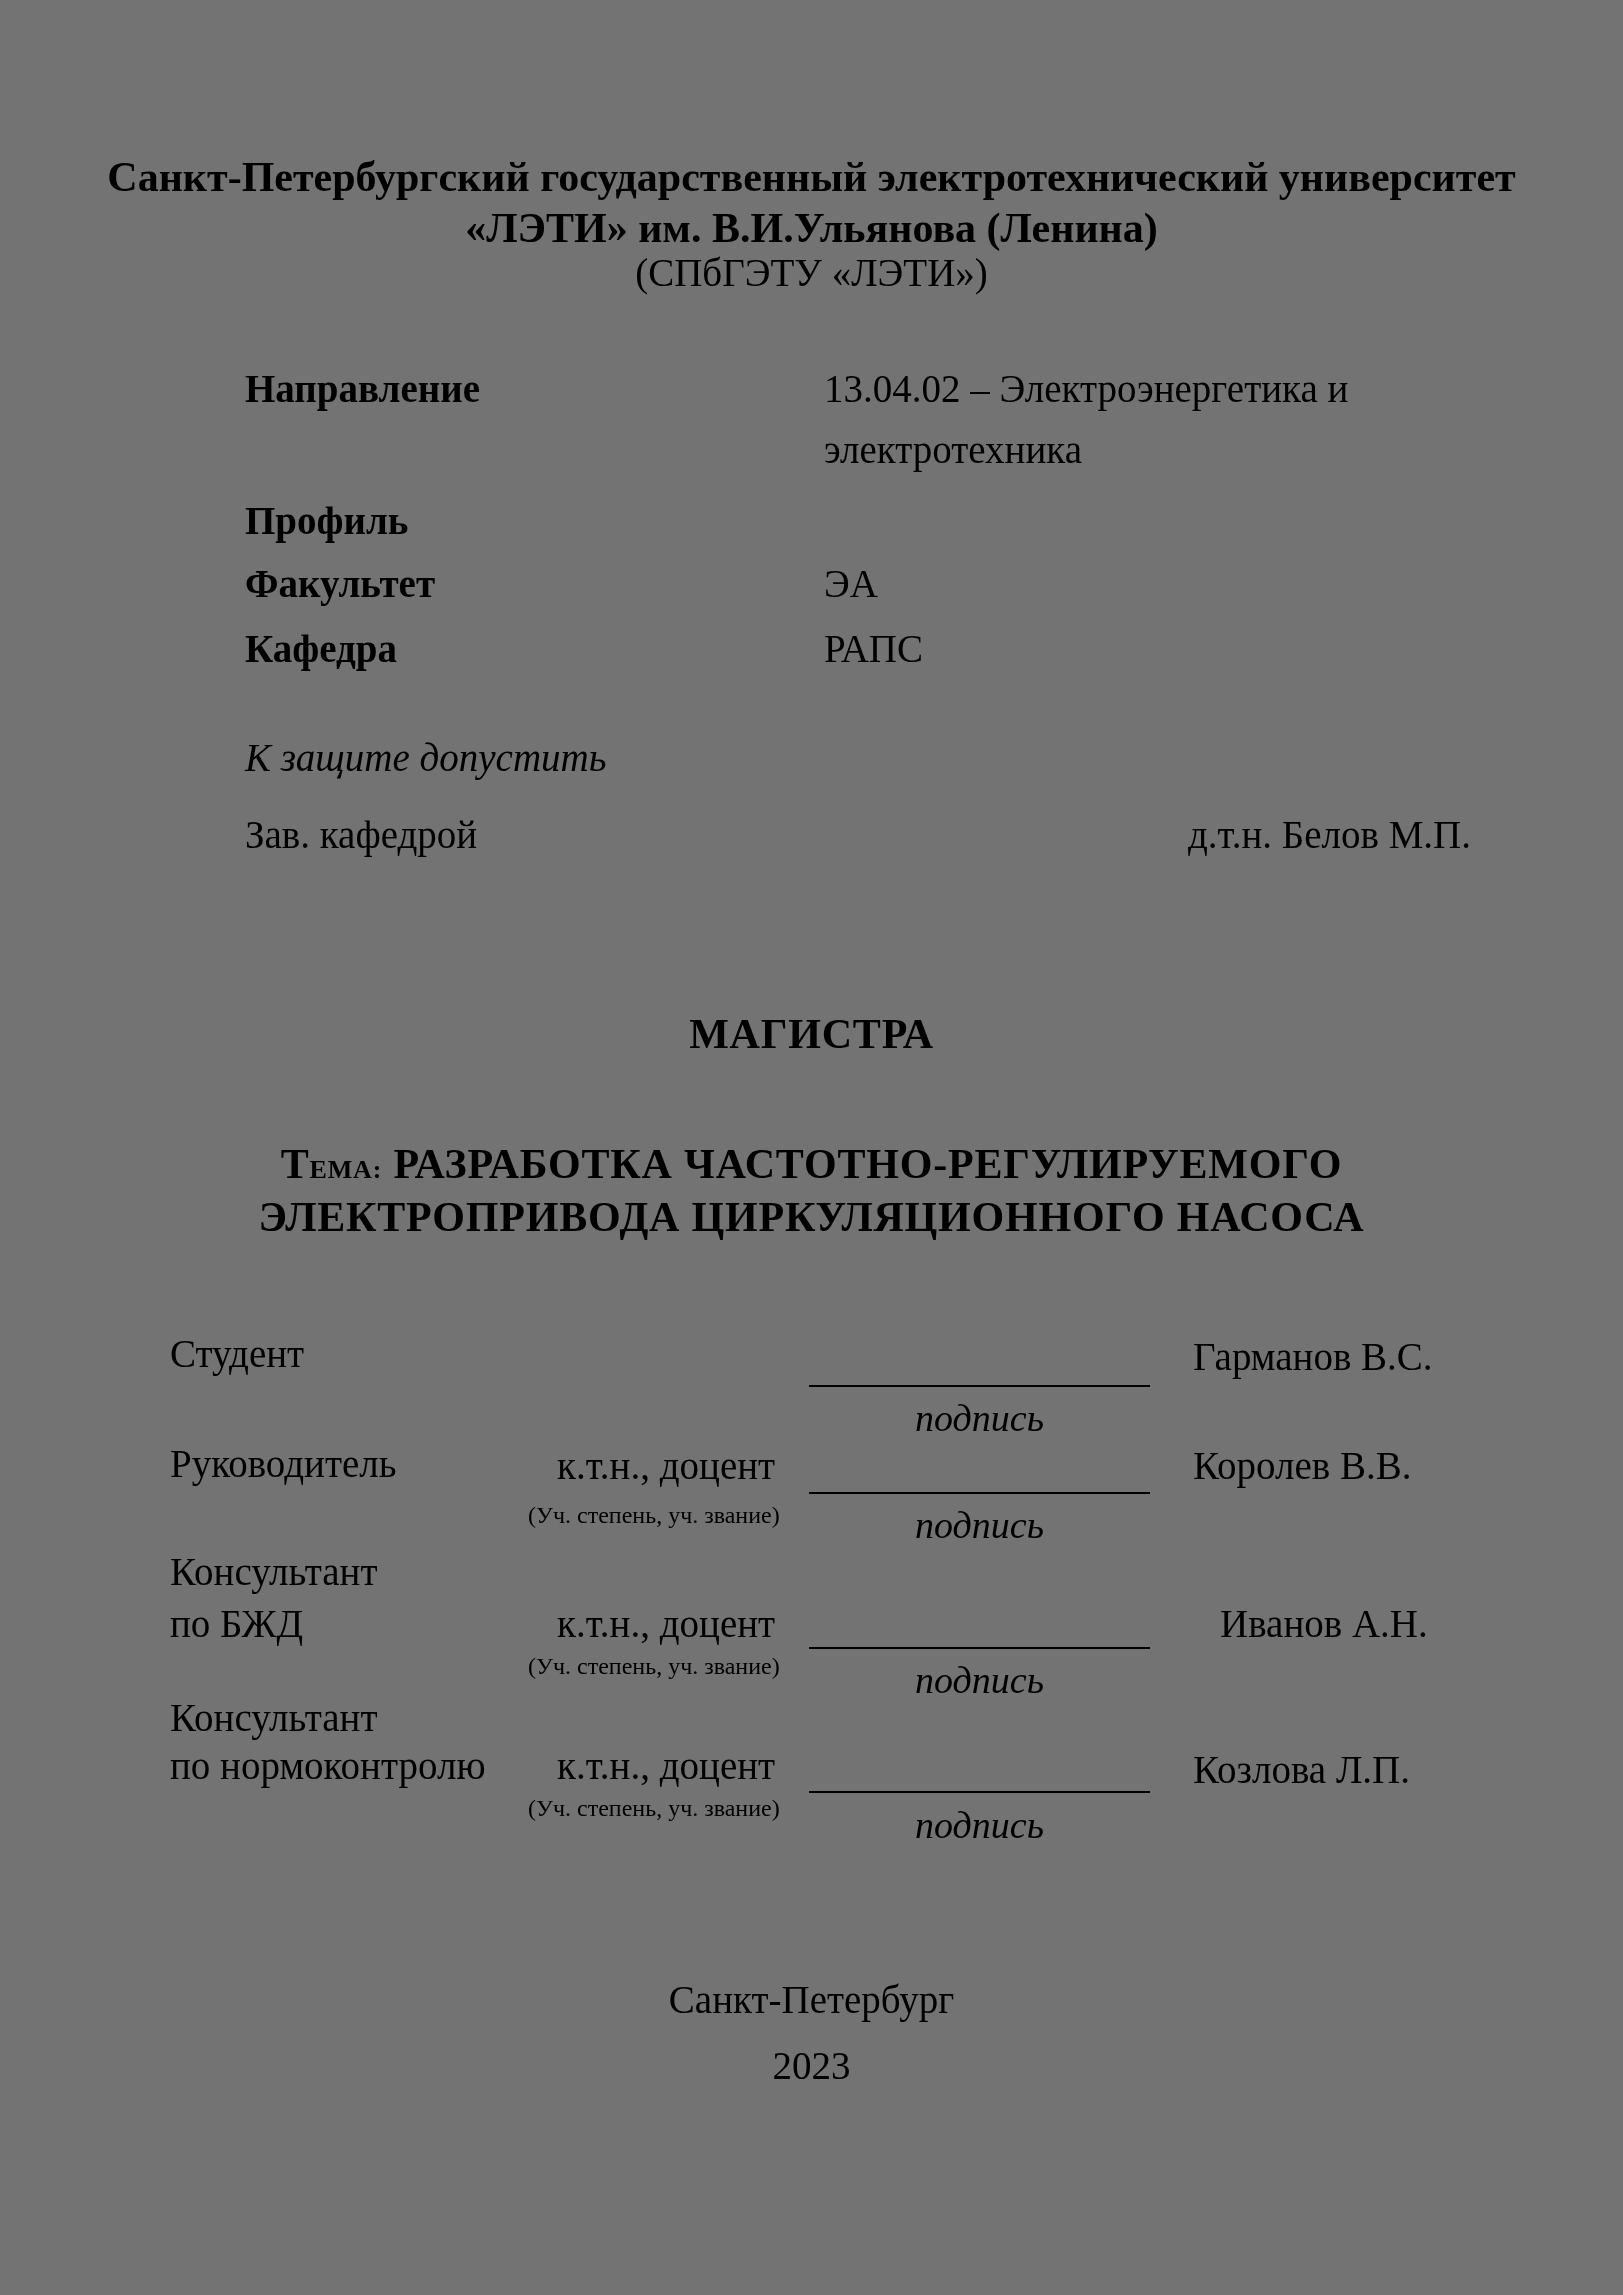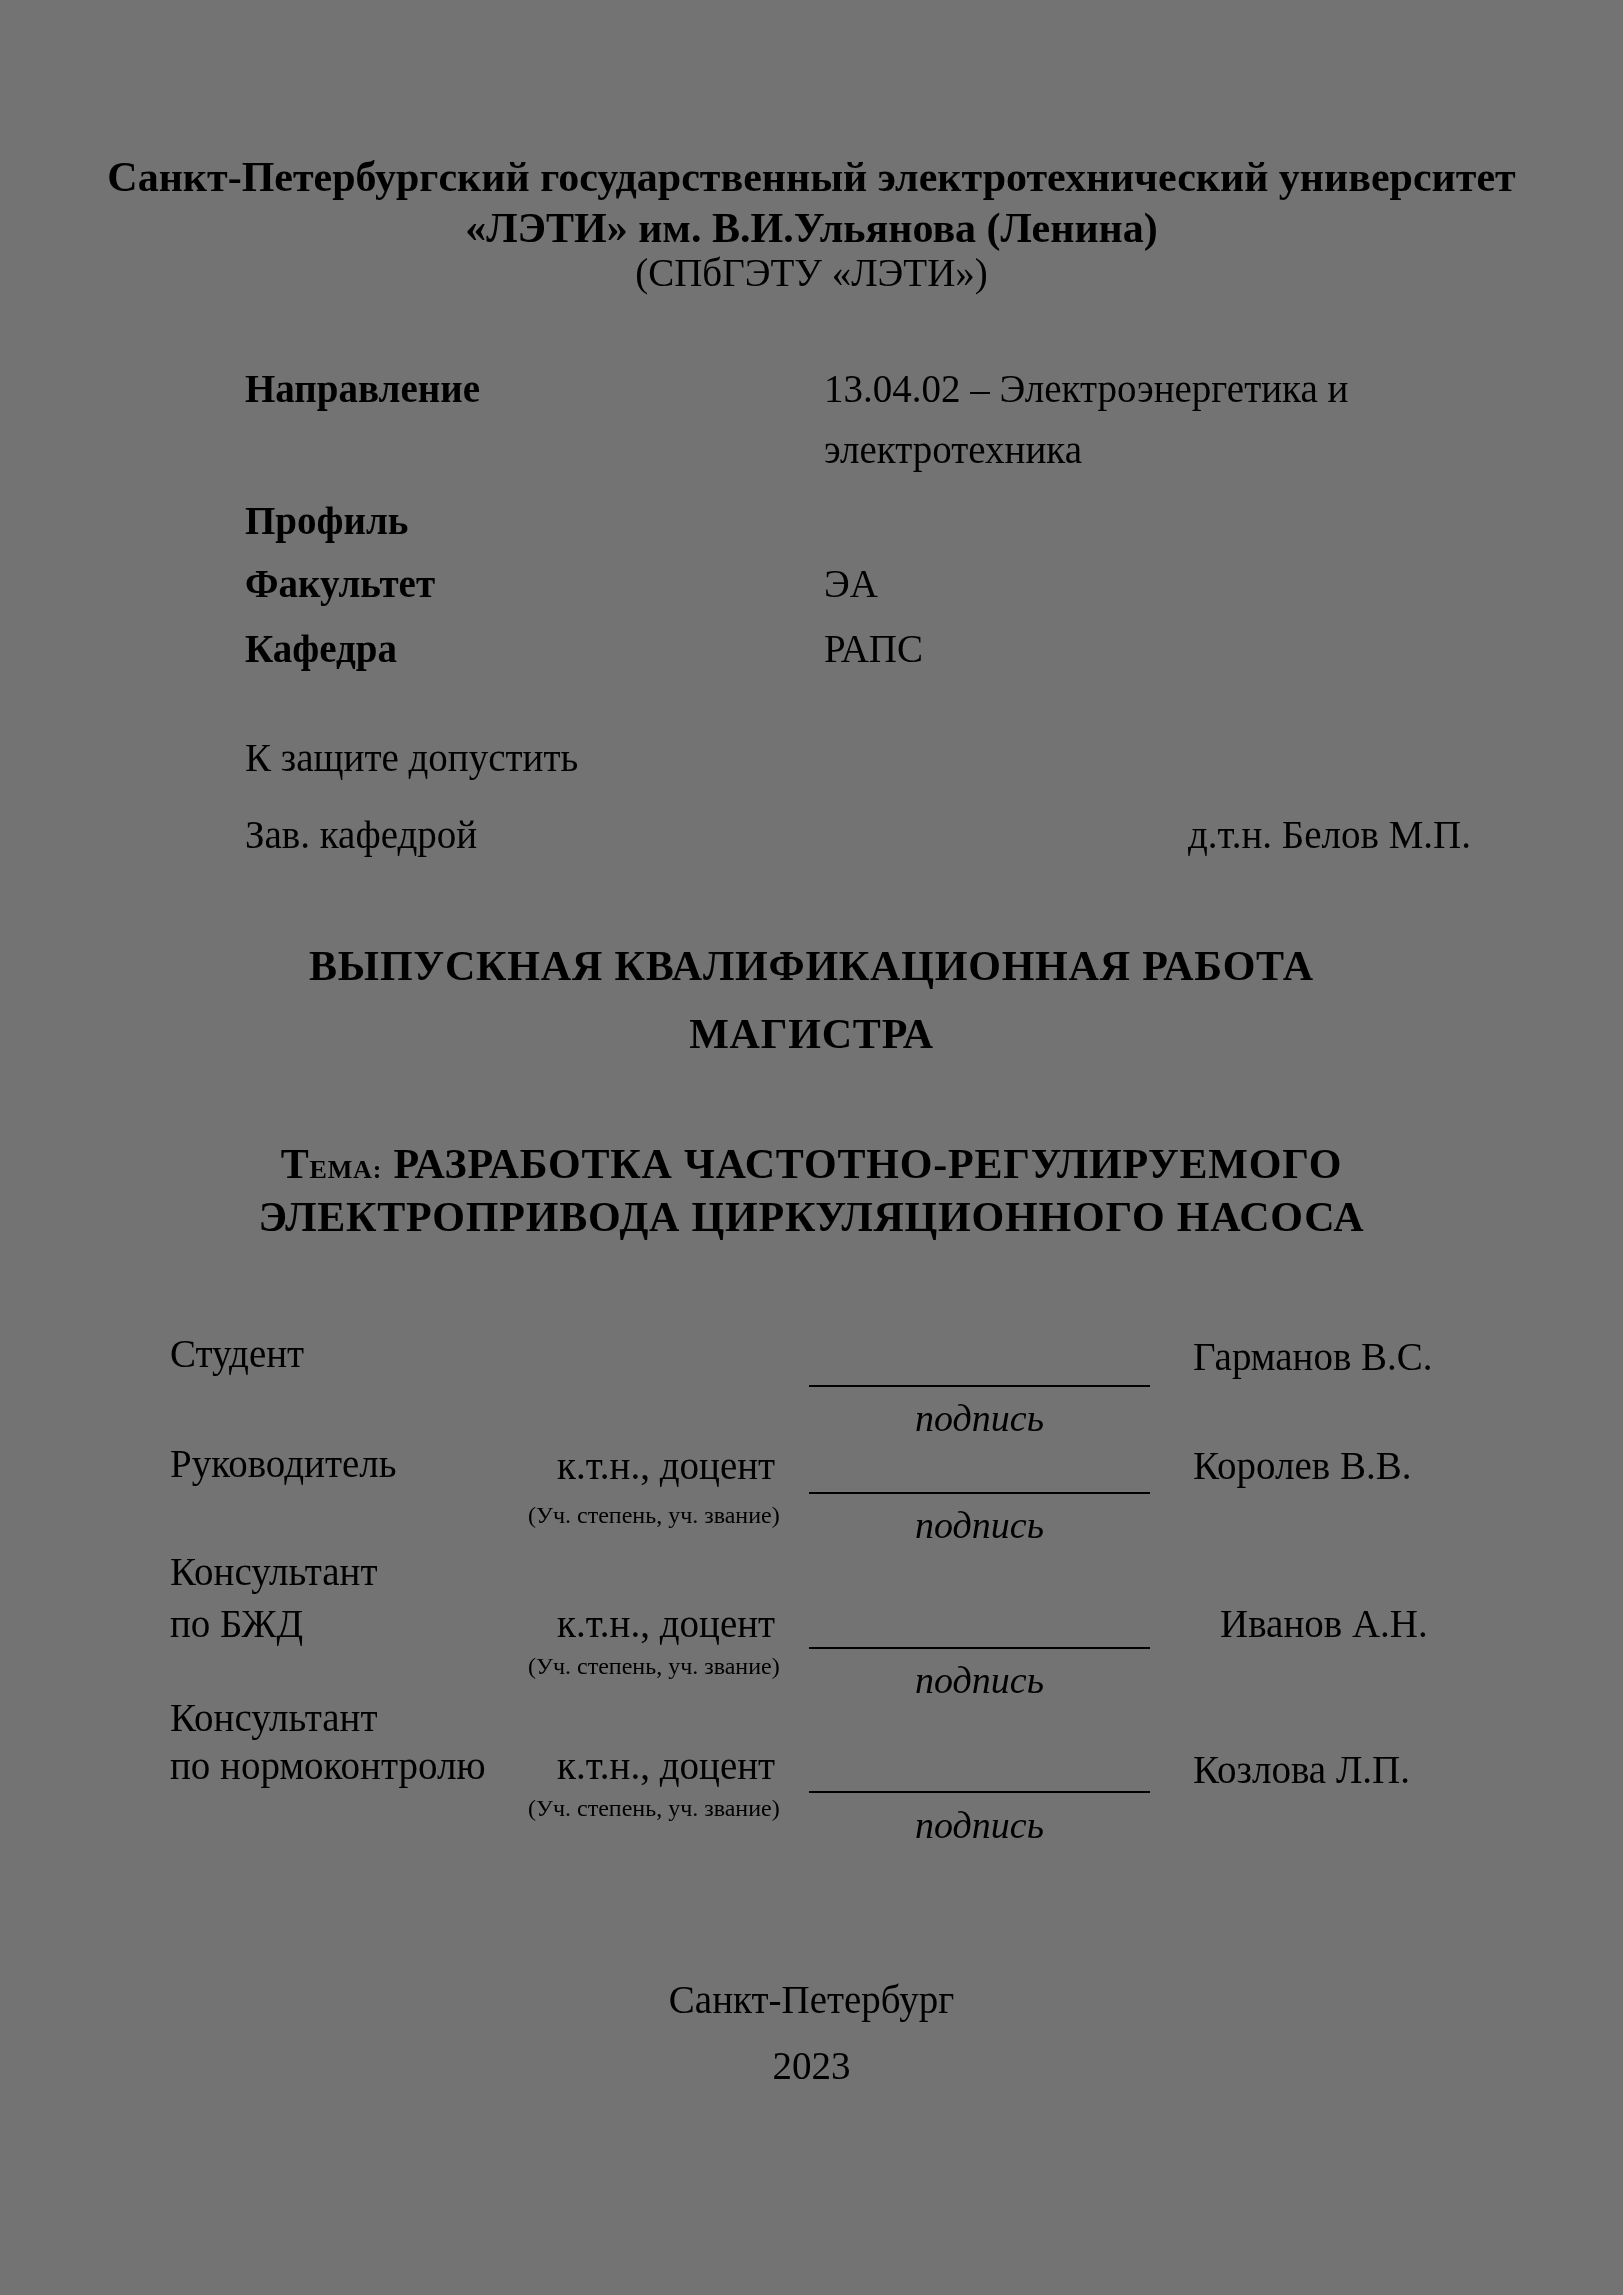--- a/index.html
+++ b/index.html
@@ -13,21 +13,21 @@
     height: 2295px;
     background: #737373;
     color: #000000;
     font-family: "Liberation Serif", "DejaVu Serif", serif;
     font-size: 39px;
     overflow: hidden;
   }
   .abs { position: absolute; white-space: nowrap; line-height: 1.15; }
   .center { left: 0; width: 100%; text-align: center; }
   .b { font-weight: bold; }
-  .i { }
+  .i { font-style: italic; }
   .hdr { font-size: 42px; }
   .ttl { font-size: 42px; font-weight: bold; letter-spacing: 0.8px; }
   .small-caps-rest { font-size: 26px; }
   .caption { font-size: 24px; }
   .sig-line {
     position: absolute;
     width: 341px;
     height: 0;
     border-top: 2.4px solid #000000;
   }
@@ -60,21 +60,20 @@
   <div class="abs b" style="left:245px; top:562px;">Факультет</div>
   <div class="abs" style="left:824px; top:562px;">ЭА</div>
 
   <div class="abs b" style="left:245px; top:627px;font-family:Liberation Serif, serif;">Кафедра</div>
   <div class="abs" style="left:824px; top:627px;text-align:right;">РАПС</div>
 
   <div class="abs i" style="left:245px; top:736px;">К защите допустить</div>
   <div class="abs" style="left:245px; top:813px;">Зав. кафедрой</div>
   <div class="abs" style="left:1188px; top:813px;">д.т.н. Белов М.П.</div>
 
-  <div class="abs center ttl" style="top:942px;">ВЫПУСКНАЯ КВАЛИФИКАЦИОННАЯ РАБОТА</div>
   <div class="abs center ttl" style="top:1010px;">МАГИСТРА</div>
 
   <div class="abs center ttl" style="top:1140px;"><span>Т</span><span class="small-caps-rest">ЕМА:</span><span> РАЗРАБОТКА ЧАСТОТНО-РЕГУЛИРУЕМОГО</span></div>
   <div class="abs center ttl" style="top:1193px;">ЭЛЕКТРОПРИВОДА ЦИРКУЛЯЦИОННОГО НАСОСА</div>
 
   <div class="abs" style="left:170px; top:1332px;">Студент</div>
   <div class="sig-line" style="left:809px; top:1385px;"></div>
   <div class="sig-caption" style="top:1396px;">подпись</div>
   <div class="abs" style="left:1193px; top:1335px;">Гарманов В.С.</div>
 

